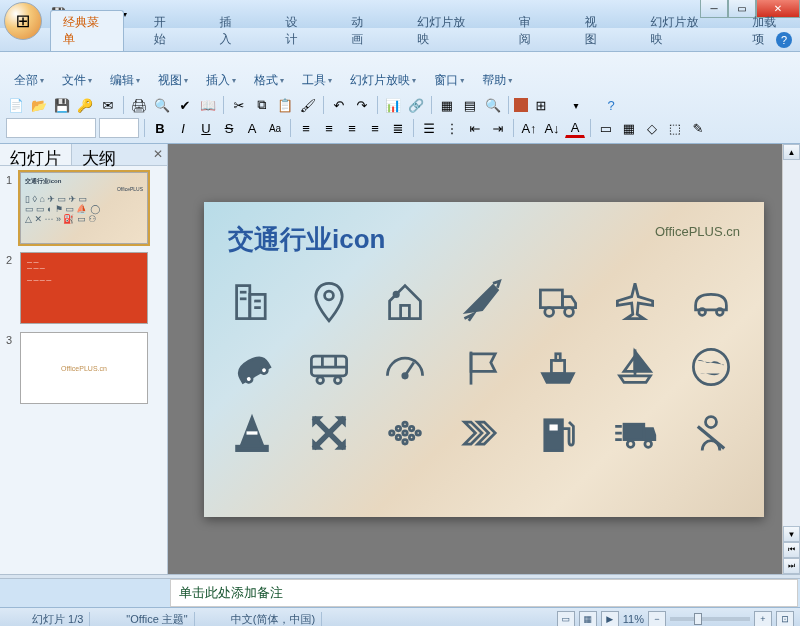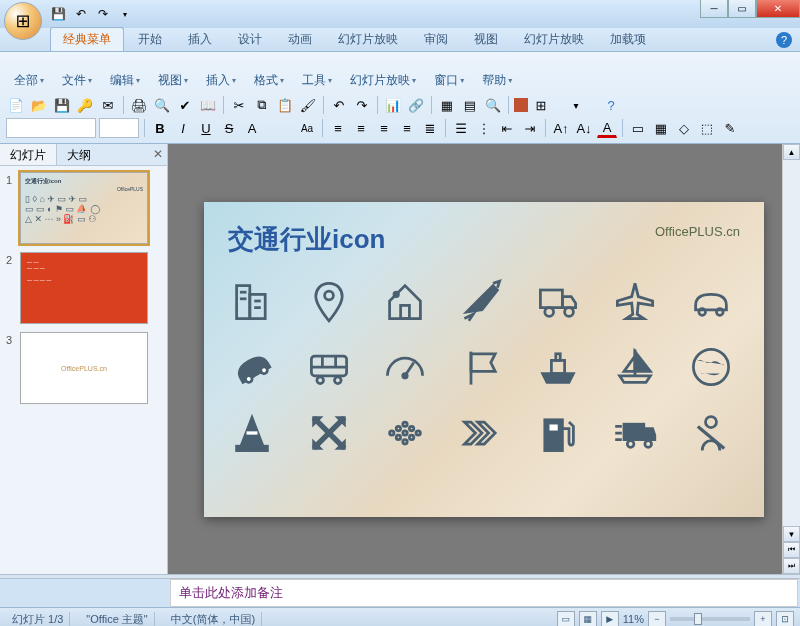--- a/index.html
+++ b/index.html
@@ -9,39 +9,39 @@
 .titlebar { height: 28px; background: linear-gradient(#d9eafb, #bcd7f0); display: flex; align-items: center; position: relative; }
 .office-btn { width: 38px; height: 38px; position: absolute; left: 4px; top: 2px; border-radius: 50%; background: radial-gradient(circle at 30% 30%, #fff, #f5c97a 40%, #e08a3a); border: 1px solid #9ab; z-index: 10; display:flex;align-items:center;justify-content:center;font-size:18px; }
 .qat { margin-left: 50px; display: flex; gap: 4px; align-items: center; height: 100%; }
 .qat-item { width: 18px; height: 18px; display:flex;align-items:center;justify-content:center; cursor:pointer; }
 .title-text { position:absolute; left:50%; transform:translateX(-50%); color:#4a6a8a; font-size:12px; }
 .win-controls { position: absolute; right: 0; top: 0; display: flex; }
 .win-btn { width: 28px; height: 18px; border: 1px solid #8aa; border-top:none; background: linear-gradient(#e8f2fb,#c8def2); display:flex; align-items:center; justify-content:center; font-size:10px; cursor:pointer; }
 .win-btn.close { background: linear-gradient(#f08070,#d03020); color:#fff; width:44px; }
 
 
-.ribbon-tabs { height: 24px; background: linear-gradient(#dbebfa,#c9def3); display: flex; align-items: flex-end; padding-left: 50px; gap:2px; position:relative; border-bottom:1px solid #9ab8d4; }
+.ribbon-tabs { height: 24px; background: linear-gradient(#dbebfa,#c9def3); display: flex; align-items: flex-end; padding-left: 50px; gap:18px; position:relative; border-bottom:1px solid #9ab8d4; }
 .ribbon-tab { padding: 3px 12px 3px; color:#3a5a7a; cursor:pointer; font-size:12px; }
 .ribbon-tab.active { background:#e8f2fb; border:1px solid #9ab8d4; border-bottom:none; border-radius:3px 3px 0 0; color:#d05a00; }
 .help-icon { position:absolute; right:8px; top:4px; width:16px;height:16px; border-radius:50%; background:#2a7acc; color:#fff; display:flex;align-items:center;justify-content:center;font-size:11px;cursor:pointer; }
 
 
 .ribbon { height: 92px; background: linear-gradient(#ecf4fc,#dae9f7); border-bottom:1px solid #9ab8d4; padding:18px 6px; }
 .menu-row { display:flex; gap:2px; align-items:center; margin-bottom:4px; }
 .menu-item { padding:2px 8px; color:#2a5a8a; cursor:pointer; display:flex; align-items:center; gap:2px; }
 .menu-item .dd { font-size:8px; color:#5a7a9a; }
 .toolbar-row { display:flex; gap:3px; align-items:center; margin-bottom:3px; flex-wrap:nowrap; }
 .tb-btn { width:20px; height:20px; display:flex; align-items:center; justify-content:center; cursor:pointer; border:1px solid transparent; font-size:13px; }
 .tb-sep { width:1px; height:18px; background:#a8c0d8; margin:0 2px; }
 
 
 .work { display:flex; height: 430px; background:#f0f0f0; }
 .side-panel { width: 168px; background:#eef4fa; border-right:1px solid #b8c8d8; display:flex; flex-direction:column; }
 .side-tabs { height:22px; display:flex; background:#dbe8f5; border-bottom:1px solid #b8c8d8; position:relative; }
-.side-tab { padding:3px 10px; font-size:12px; cursor:pointer; }
+.side-tab { padding:3px 10px; font-size:17px; cursor:pointer; }
 .side-tab.active { background:#eef4fa; border-right:1px solid #b8c8d8; }
 .side-close { position:absolute; right:4px; top:3px; cursor:pointer; font-size:12px; color:#666; }
 .thumbs { flex:1; overflow:auto; padding:6px; }
 .thumb-wrap { display:flex; margin-bottom:8px; }
 .thumb-num { width:14px; font-size:11px; color:#555; padding-top:2px; }
 .thumb { width:128px; height:72px; border:1px solid #aaa; background:#fff; }
 .thumb.sel { outline:2px solid #d0a040; }
 .thumb1 { background:linear-gradient(135deg,#cde4ec 0%,#e8d8c0 60%,#f0e0c8 100%); padding:4px; font-size:6px; color:#345; }
 .thumb2 { background:#d84020; color:#fff; padding:6px; font-size:5px; }
 .thumb3 { background:#fff; display:flex; align-items:center; justify-content:center; color:#c09050; font-size:7px; }
@@ -50,25 +50,25 @@
 .vscroll { position:absolute; right:0; top:0; width:18px; height:100%; background:#e8eef6; border-left:1px solid #ccc; }
 .vscroll-btn { height:16px; background:linear-gradient(#f4f8fc,#d8e4f0); border:1px solid #b0c0d0; display:flex;align-items:center;justify-content:center;font-size:8px;cursor:pointer; }
 .slide { width:560px; height:315px; background:linear-gradient(135deg,#b8dce8 0%, #d0e4ec 25%, #e8d8c0 55%, #f0e4d0 75%, #e0d0b8 100%); box-shadow:0 3px 10px rgba(0,0,0,.4); padding:20px 24px; position:relative; }
 .slide-title { color:#2a5aa0; font-size:26px; font-weight:bold; }
 .slide-brand { position:absolute; right:24px; top:22px; color:#5a6a4a; font-size:13px; }
 .icon-grid { margin-top:20px; display:grid; grid-template-columns:repeat(7,1fr); gap:18px 24px; }
 .grid-icon { width:48px; height:48px; display:flex; align-items:center; justify-content:center; color:#4a6070; }
 .grid-icon svg { width:44px; height:44px; stroke:#4a6070; stroke-width:2.5; fill:none; }
 
 .splitter { height:5px; background:#d8e4f0; border-top:1px solid #b0c0d0; border-bottom:1px solid #b0c0d0; cursor:ns-resize; }
-.notes { height:28px; background:#fff; border:1px solid #ccc; padding:4px 8px; color:#701a75; font-size:13px; margin:0 2px 0 170px; }
+.notes { height:28px; background:#fff; border:1px solid #ccc; padding:4px 8px; color:#14532d; font-size:13px; margin:0 2px 0 170px; }
 
 
 .status { height:23px; background:linear-gradient(#dce9f6,#c4d8ec); border-top:1px solid #9ab8d4; display:flex; align-items:center; padding:0 6px; font-size:11px; color:#3a5a7a; gap:10px; }
-.status-cell { padding:0 6px; border-right:1px solid #a8c0d8; }
+.status-cell { padding:0 6px; border-right:1px solid #a8c0d8;margin-left:20px; }
 .status-right { margin-left:auto; display:flex; align-items:center; gap:4px; }
 .view-btn { width:18px;height:16px; border:1px solid #9ab; background:#e8f0f8; cursor:pointer; display:flex;align-items:center;justify-content:center;font-size:9px; }
 .zoom-slider { width:80px; height:4px; background:#b8c8d8; position:relative; }
 .zoom-thumb { position:absolute; left:30%; top:-4px; width:8px; height:12px; background:#e8f0f8; border:1px solid #8090a0; }
 </style>
 </head>
 <body>
 
 <div class="titlebar">
   <div class="office-btn">⊞</div>
@@ -184,21 +184,21 @@
     <div class="tb-btn">
         <i>I</i>
       </div>
     <div class="tb-btn">
         <u>U</u>
       </div>
     <div class="tb-btn">
         <s>S</s>
       </div>
     <div class="tb-btn">A</div>
-    <div class="tb-btn" style="font-size:10px;margin-left:32px;">Aa</div>
+    <div class="tb-btn" style="font-size:10px;">Aa</div>
     <div class="tb-sep"></div>
     <div class="tb-btn">≡</div>
     <div class="tb-btn">≡</div>
     <div class="tb-btn">≡</div>
     <div class="tb-btn">≡</div>
     <div class="tb-btn">≣</div>
     <div class="tb-sep"></div>
     <div class="tb-btn">☰</div>
     <div class="tb-btn">⋮</div>
     <div class="tb-btn">⇤</div>

